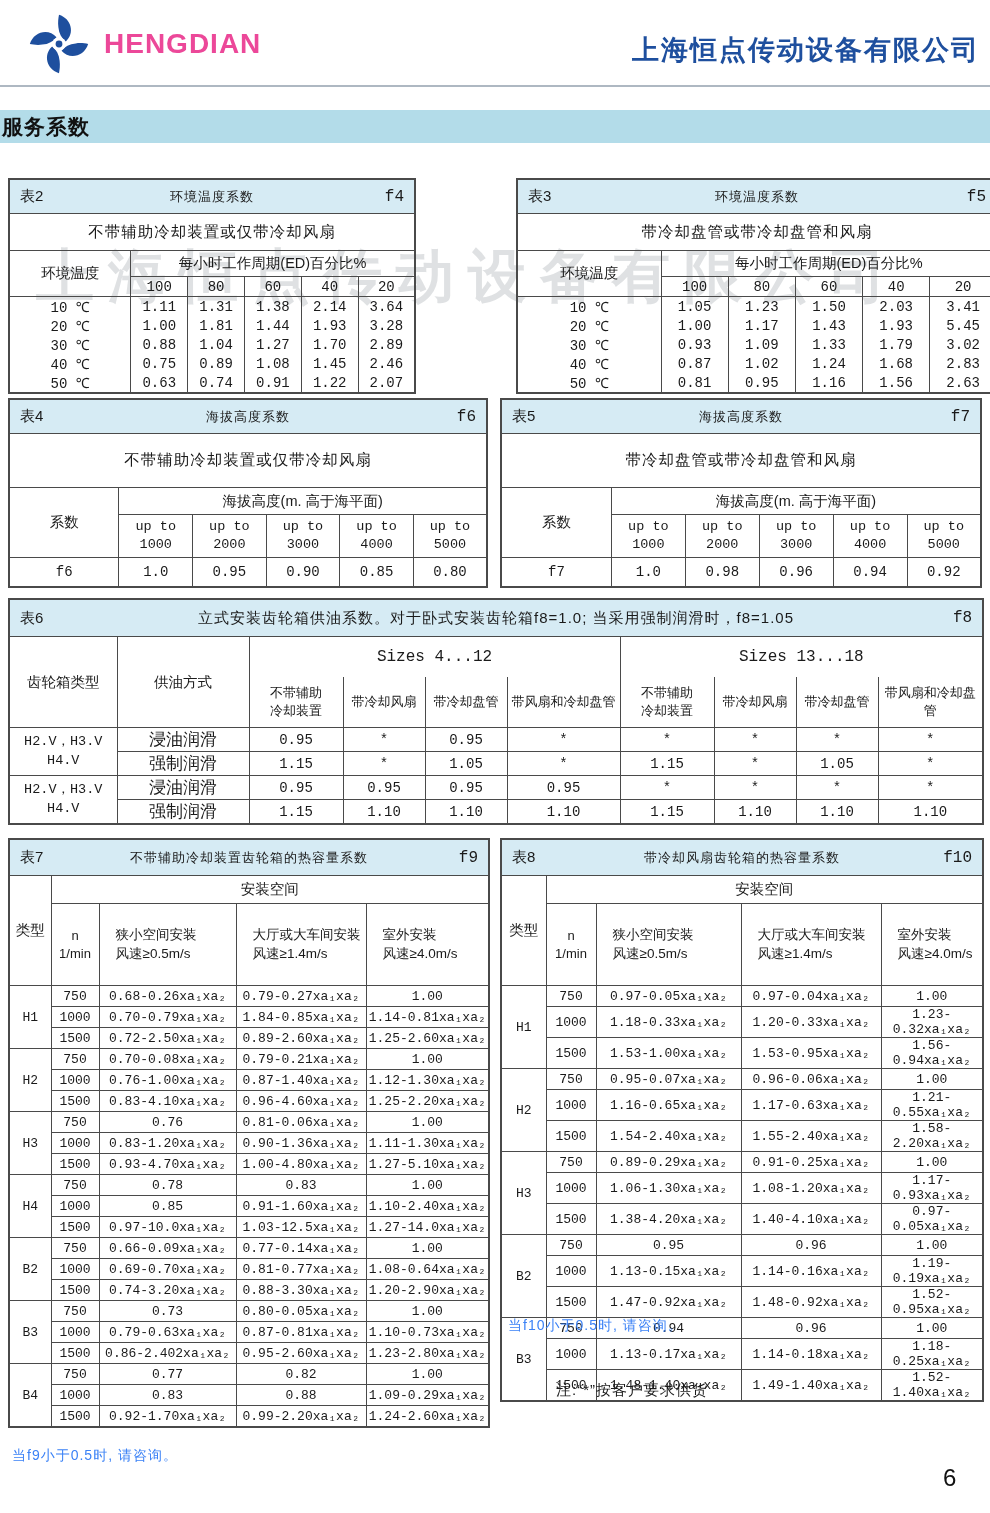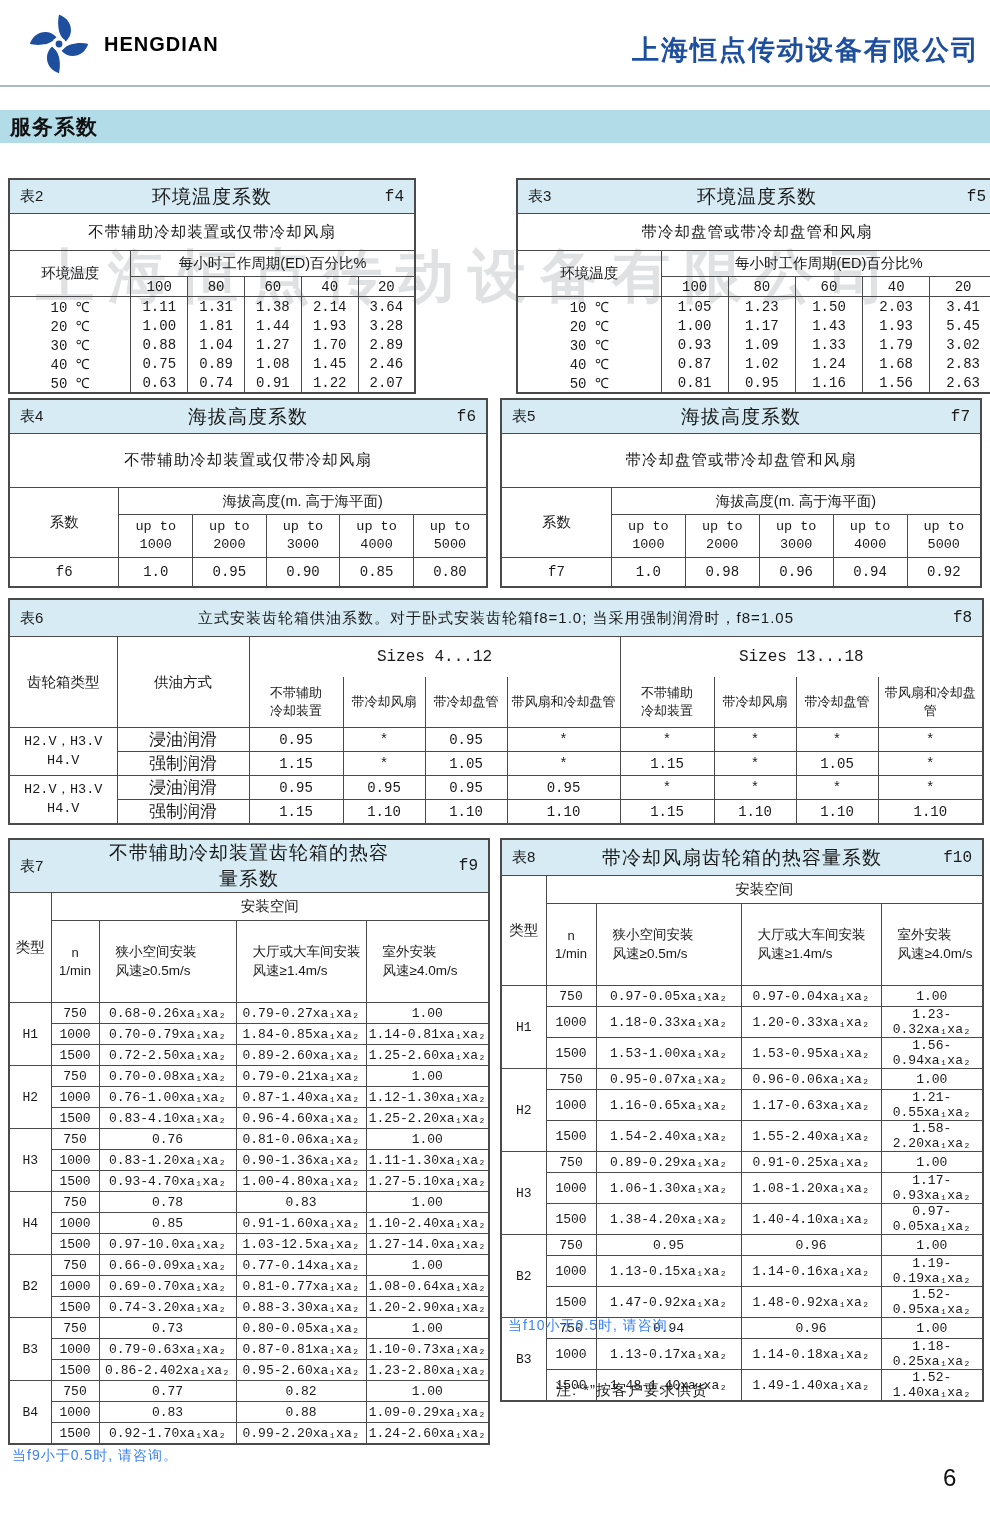--- a/index.html
+++ b/index.html
@@ -3,42 +3,42 @@
 <meta charset="utf-8">
 <style>
   html,body{margin:0;padding:0;background:#ffffff;}
   .page{position:relative;width:990px;height:1513px;background:#ffffff;overflow:hidden;
         font-family:"Liberation Sans","DejaVu Sans",sans-serif;color:#1a1a1a;}
 
   
   .hdr{position:absolute;top:0;left:0;width:990px;height:84px;}
   .logo-wrap{position:absolute;left:28px;top:12px;display:flex;align-items:center;gap:14px;}
   .logo-svg{width:62px;height:64px;}
-  .logo-text{font-size:20px;font-weight:bold;color:#000000;letter-spacing:1px;}
+  .logo-text{font-size:28px;font-weight:bold;color:#ec4899;letter-spacing:1px;}
   .company{position:absolute;right:10px;top:32px;font-size:27px;font-weight:bold;color:#1e4f9e;letter-spacing:2px;}
   .hdr-divider{position:absolute;top:85px;left:0;width:990px;height:2px;background:#aeb8c2;}
 
   
   .section-bar{position:absolute;top:110px;left:0;width:990px;height:33px;background:#b3dce9;
                display:flex;align-items:center;}
-  .section-bar span{font-size:21px;font-weight:600;color:#111;padding-left:10px;letter-spacing:1px;}
+  .section-bar span{font-size:21px;font-weight:600;color:#111;padding-left:2px;letter-spacing:1px;}
 
   
   .watermark{position:absolute;top:238px;left:36px;font-size:58px;font-weight:bold;
              letter-spacing:14px;color:#b4b9bd;opacity:.42;white-space:nowrap;z-index:0;pointer-events:none;}
 
   
   table.tbl{position:absolute;border-collapse:collapse;table-layout:fixed;z-index:1;background:transparent;}
   .tbl td,.tbl th{border:1px solid #4a4a4a;font-weight:normal;text-align:center;vertical-align:middle;
                   padding:0;font-size:14px;overflow:hidden;}
   table.tbl{border:2px solid #4a4a4a;}
   .titlebar{background:#d6ebf4;}
   .tbar{display:flex;align-items:center;width:100%;height:100%;padding:0 10px;box-sizing:border-box;}
   .tbar .tag{width:80px;text-align:left;font-size:15px;}
-  .tbar .ttl{flex:1;text-align:center;font-size:19px;letter-spacing:1px;}
+  .tbar .ttl{flex:1;text-align:center;font-size:13px;letter-spacing:1px;}
   .tbar .fac{width:80px;text-align:right;font-size:16px;}
   .num{font-family:"Liberation Mono","DejaVu Sans Mono",monospace;}
   .pre{white-space:pre-line;line-height:1.35;}
   .nolines td{border-top:none;border-bottom:none;}
 
   
   .temp tr.r-title td{height:33px;}
   .temp tr.r-sub td{height:36px;font-size:15.5px;letter-spacing:1px;}
   .temp tr.r-h1 th{height:25px;font-size:14.5px;}
   .temp tr.r-h2 th{height:19px;font-size:14px;}

